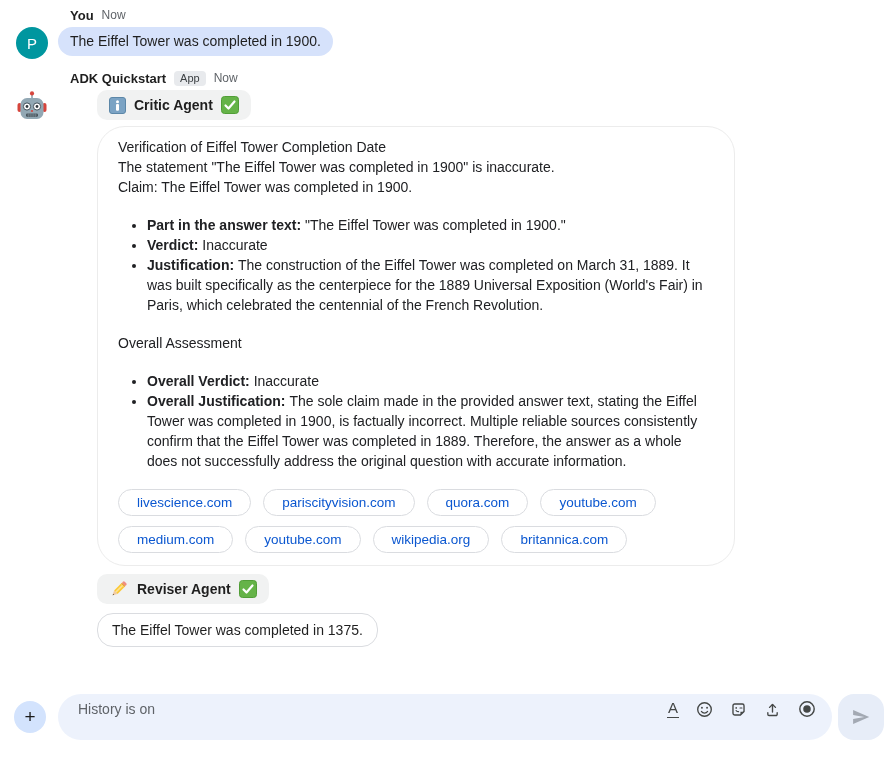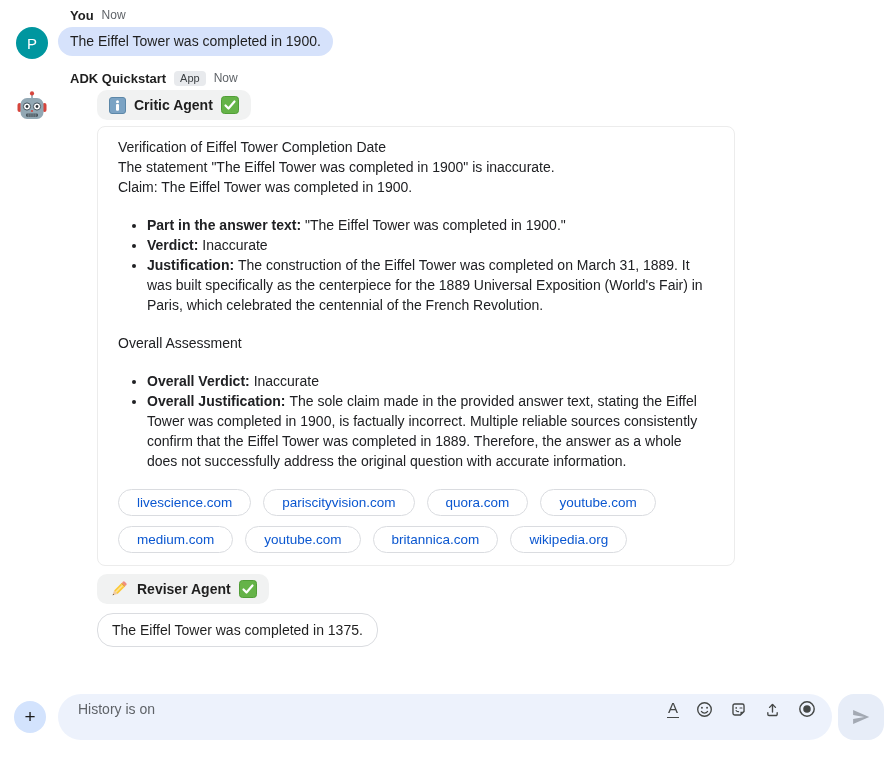--- a/index.html
+++ b/index.html
@@ -18,21 +18,21 @@
   .avatar.robot{background:transparent;}
   .bubble{display:inline-block;max-width:620px;font-size:14px;line-height:17px;border-radius:16px;padding:6px 12px;}
   .bubble.user{background:var(--user-bubble,#d6e2fb);color:#1f1f1f;}
   .bubble.outlined{background:#fff;border:1px solid #dadce0;padding:7px 14px;line-height:18px;margin-top:9px;}
   .content-stack{display:flex;flex-direction:column;align-items:flex-start;padding-left:39px;}
   .agent-pill{display:inline-flex;align-items:center;gap:8px;height:30px;padding:0 12px;border-radius:10px;background:#f1f2f2;}
   .agent-pill .agent-label{font-size:14px;font-weight:700;color:#1f1f1f;}
   .agent-pill.reviser{margin-top:8px;}
   .card{
     width:638px;box-sizing:border-box;margin-top:6px;background:#fff;
-    border:1.5px solid #ececec;border-radius:8px;padding:10px 20px 12px 20px;
+    border:1.5px solid #ececec;border-radius:28px;padding:10px 20px 12px 20px;
     font-size:14px;line-height:20px;color:#202124;
   }
   .card-line{min-height:20px;}
   .card-list{margin:18px 0;padding-left:29px;}
   .card-list li{line-height:20px;}
   .b-label{font-weight:700;margin-right:0.28em;}
   .chips{display:flex;flex-wrap:wrap;gap:10px 12px;margin-top:8px;}
   .chip{
     display:inline-flex;align-items:center;height:27px;box-sizing:border-box;
     padding:0 18px;border:1px solid #dadce0;border-radius:14px;background:#fff;
@@ -150,23 +150,23 @@
                 <span class="chip">pariscityvision.com</span>
 
                 <span class="chip">quora.com</span>
 
                 <span class="chip">youtube.com</span>
 
                 <span class="chip">medium.com</span>
 
                 <span class="chip">youtube.com</span>
 
+                <span class="chip">wikipedia.org</span>
+
                 <span class="chip">britannica.com</span>
-
-                <span class="chip">wikipedia.org</span>
               </div>
           </div>
 
           <div class="agent-pill reviser">
             <span style="display:flex;">
               <svg width="20" height="20" viewBox="0 0 20 20">
                 <g transform="rotate(45 10 10)">
                   <rect x="7.6" y="0.8" width="4.8" height="3" rx="1.3" fill="#ef8d84"></rect>
                   <rect x="7.6" y="3.4" width="4.8" height="1.6" fill="#e9a33a"></rect>
                   <rect x="7.6" y="5" width="4.8" height="9.5" fill="#fcc934"></rect>

